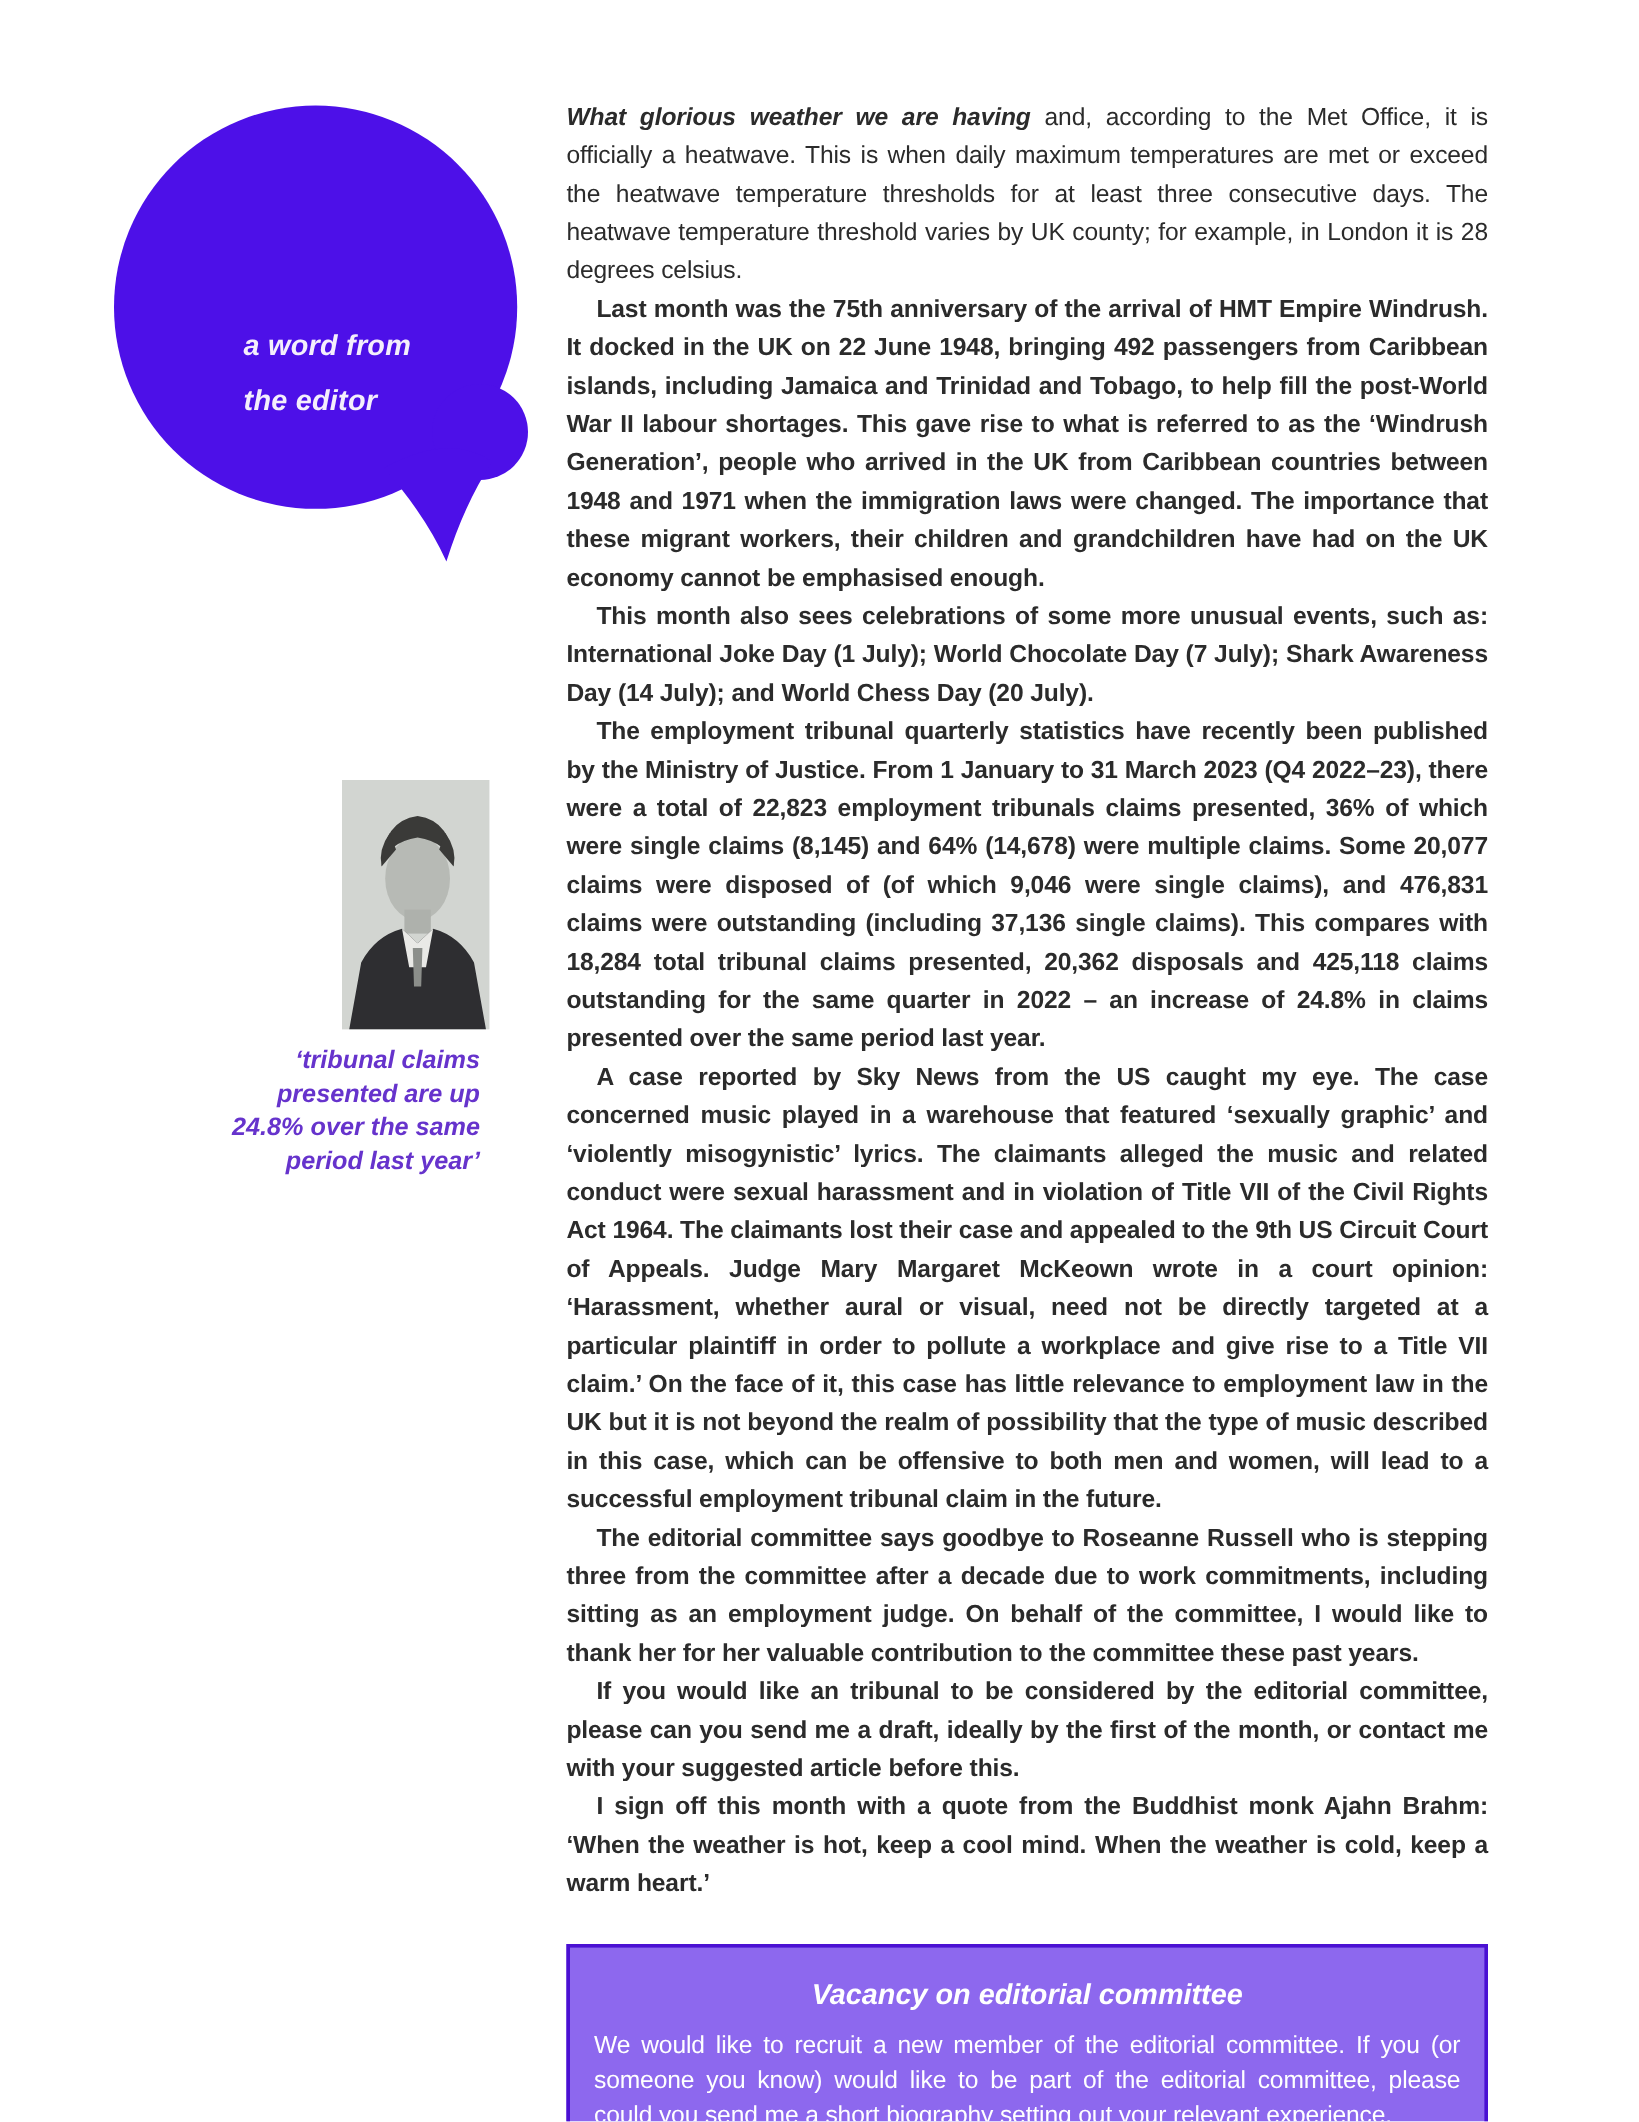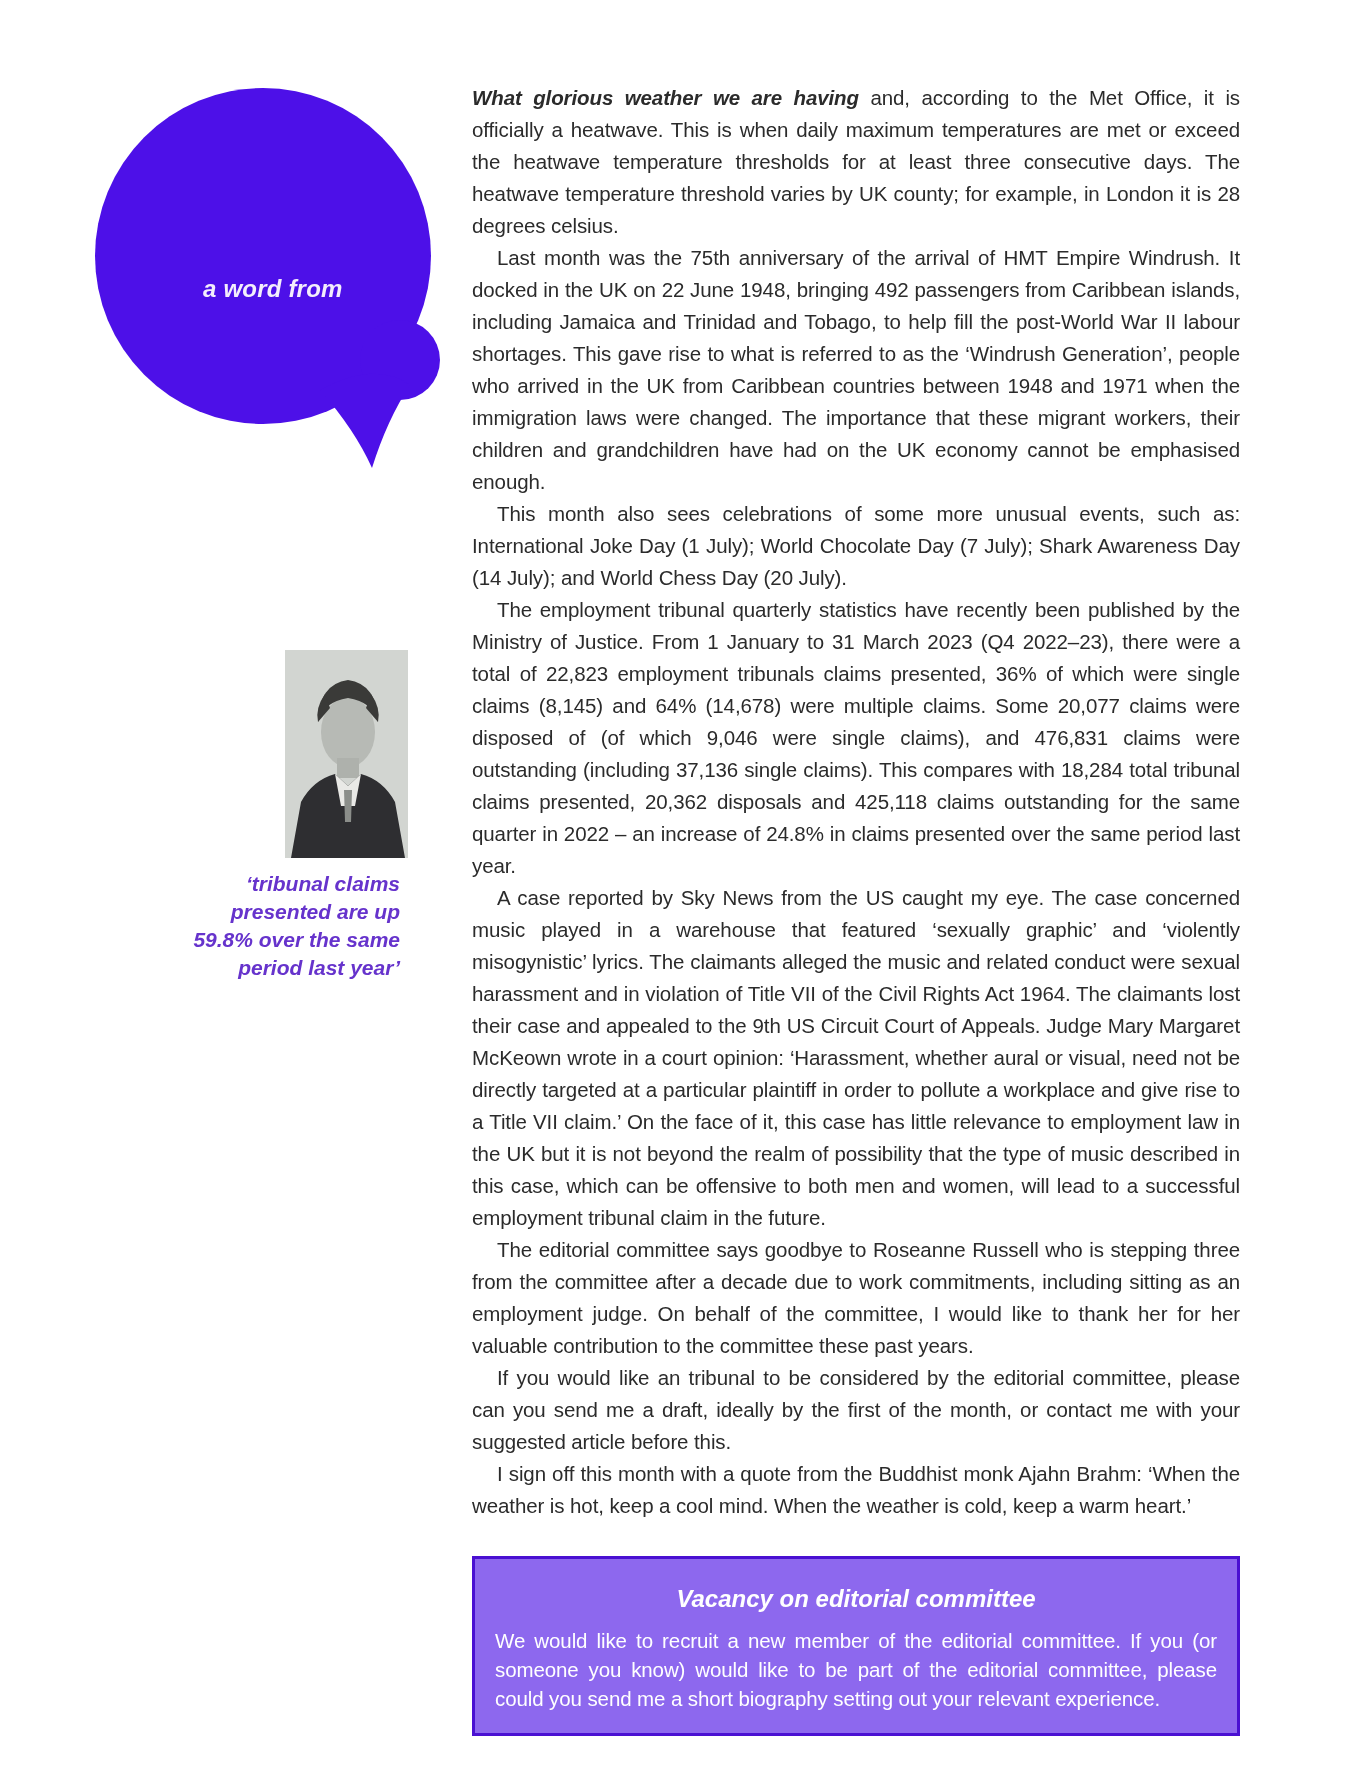--- a/index.html
+++ b/index.html
@@ -16,21 +16,21 @@
   }
   #editor-photo{position:absolute;left:285px;top:650px;width:123px;height:208px;}
   #pull-quote{
     position:absolute;left:168px;top:870px;width:232px;text-align:right;
     font-size:21px;font-weight:bold;font-style:italic;line-height:28px;
     color:#6633cc;
   }
   
   #article-col{position:absolute;left:472px;top:82px;width:768px;}
   .para{margin:0;font-size:20.5px;line-height:32px;letter-spacing:-0.1px;text-align:justify;}
-  .para.indent{text-indent:25px;}
+  .para.indent{text-indent:25px;font-weight:bold;}
   .intro{font-weight:bold;font-style:italic;}
   
   #vacancy-box{
     margin-top:34px;border:3px solid #4a10d2;background:#8d68ee;
     padding:25px 20px 20px 20px;box-sizing:border-box;width:768px;
   }
   #vacancy-title{
     text-align:center;color:#ffffff;font-weight:bold;font-style:italic;
     font-size:24px;line-height:30px;margin-bottom:12px;
   }
@@ -44,37 +44,38 @@
 <div id="page">
 
   <div id="bubble-wrap">
     <svg width="380" height="400" viewBox="0 0 380 400" xmlns="http://www.w3.org/2000/svg">
       <circle cx="188" cy="176" r="168" fill="#4d10e8"></circle>
       <circle cx="325" cy="280" r="40" fill="#4d10e8"></circle>
       <path d="M 245 310 Q 280 350 297 388 Q 312 340 335 305 Q 300 280 245 310 Z" fill="#4d10e8"></path>
     </svg>
     <div id="bubble-title">
       <div>a word from</div>
+      <div>the editor</div>
     </div>
   </div>
 
   <svg id="editor-photo" viewBox="0 0 123 208" xmlns="http://www.w3.org/2000/svg">
     <rect width="123" height="208" fill="#d7d9d6"></rect>
     <rect width="123" height="208" fill="#c9cdc9" opacity="0.35"></rect>
     <ellipse cx="63" cy="82" rx="27" ry="35" fill="#b7bab5"></ellipse>
     <path d="M 33 72 Q 34 34 63 30 Q 92 34 93 72 Q 88 52 63 48 Q 38 52 33 72 Z" fill="#3a3a38"></path>
     <path d="M 33 72 Q 30 58 40 44 L 45 58 Z" fill="#3a3a38"></path>
     <path d="M 93 72 Q 96 58 86 44 L 81 58 Z" fill="#3a3a38"></path>
     <rect x="52" y="108" width="22" height="20" fill="#aeb1ac"></rect>
     <path d="M 6 208 L 16 152 Q 28 130 50 124 L 63 136 L 76 124 Q 98 130 110 152 L 120 208 Z" fill="#2e2e31"></path>
     <polygon points="50,124 63,136 76,124 70,156 56,156" fill="#e9e9e6"></polygon>
     <polygon points="59,140 67,140 66,172 60,172" fill="#8b8e8a"></polygon>
   </svg>
 
-  <div id="pull-quote">‘tribunal claims presented are up 59.8% over the same period last year’</div>
+  <div id="pull-quote">‘tribunal claims presented are up 24.8% over the same period last year’</div>
 
   <div id="article-col">
     <p class="para"><span class="intro">What glorious weather we are having</span><span> and, according to the Met Office, it is officially a heatwave. This is when daily maximum temperatures are met or exceed the heatwave temperature thresholds for at least three consecutive days. The heatwave temperature threshold varies by UK county; for example, in London it is 28 degrees celsius.</span></p>
     <p class="para indent">Last month was the 75th anniversary of the arrival of HMT Empire Windrush. It docked in the UK on 22 June 1948, bringing 492 passengers from Caribbean islands, including Jamaica and Trinidad and Tobago, to help fill the post-World War II labour shortages. This gave rise to what is referred to as the ‘Windrush Generation’, people who arrived in the UK from Caribbean countries between 1948 and 1971 when the immigration laws were changed. The importance that these migrant workers, their children and grandchildren have had on the UK economy cannot be emphasised enough.</p>
     <p class="para indent">This month also sees celebrations of some more unusual events, such as: International Joke Day (1 July); World Chocolate Day (7 July); Shark Awareness Day (14 July); and World Chess Day (20 July).</p>
     <p class="para indent">The employment tribunal quarterly statistics have recently been published by the Ministry of Justice. From 1 January to 31 March 2023 (Q4 2022–23), there were a total of 22,823 employment tribunals claims presented, 36% of which were single claims (8,145) and 64% (14,678) were multiple claims. Some 20,077 claims were disposed of (of which 9,046 were single claims), and 476,831 claims were outstanding (including 37,136 single claims). This compares with 18,284 total tribunal claims presented, 20,362 disposals and 425,118 claims outstanding for the same quarter in 2022 – an increase of 24.8% in claims presented over the same period last year.</p>
     <p class="para indent">A case reported by Sky News from the US caught my eye. The case concerned music played in a warehouse that featured ‘sexually graphic’ and ‘violently misogynistic’ lyrics. The claimants alleged the music and related conduct were sexual harassment and in violation of Title VII of the Civil Rights Act 1964. The claimants lost their case and appealed to the 9th US Circuit Court of Appeals. Judge Mary Margaret McKeown wrote in a court opinion: ‘Harassment, whether aural or visual, need not be directly targeted at a particular plaintiff in order to pollute a workplace and give rise to a Title VII claim.’ On the face of it, this case has little relevance to employment law in the UK but it is not beyond the realm of possibility that the type of music described in this case, which can be offensive to both men and women, will lead to a successful employment tribunal claim in the future.</p>
     <p class="para indent">The editorial committee says goodbye to Roseanne Russell who is stepping three from the committee after a decade due to work commitments, including sitting as an employment judge. On behalf of the committee, I would like to thank her for her valuable contribution to the committee these past years.</p>
     <p class="para indent">If you would like an tribunal to be considered by the editorial committee, please can you send me a draft, ideally by the first of the month, or contact me with your suggested article before this.</p>
     <p class="para indent">I sign off this month with a quote from the Buddhist monk Ajahn Brahm: ‘When the weather is hot, keep a cool mind. When the weather is cold, keep a warm heart.’</p>

